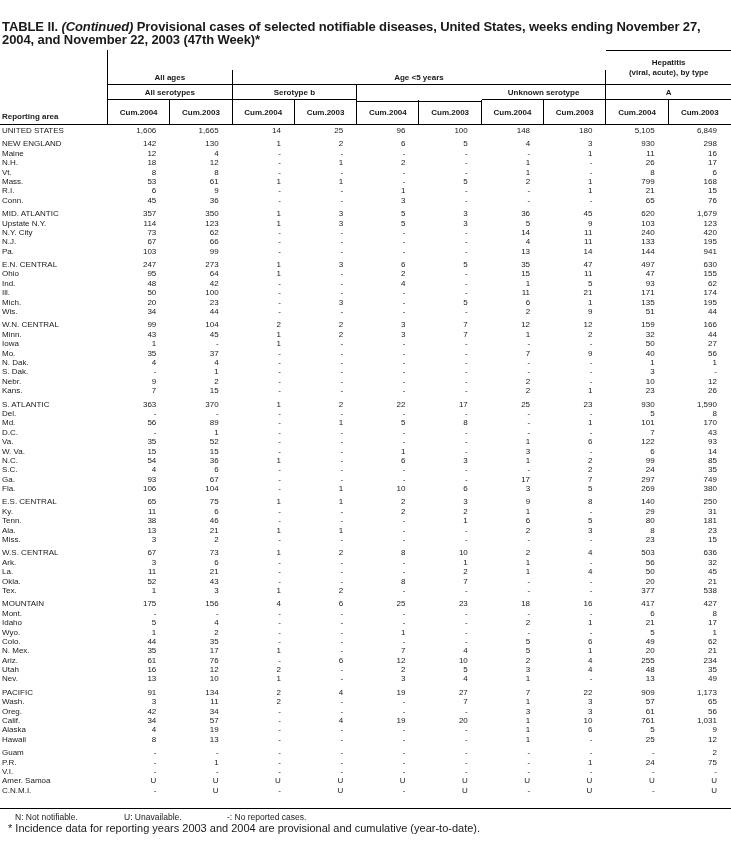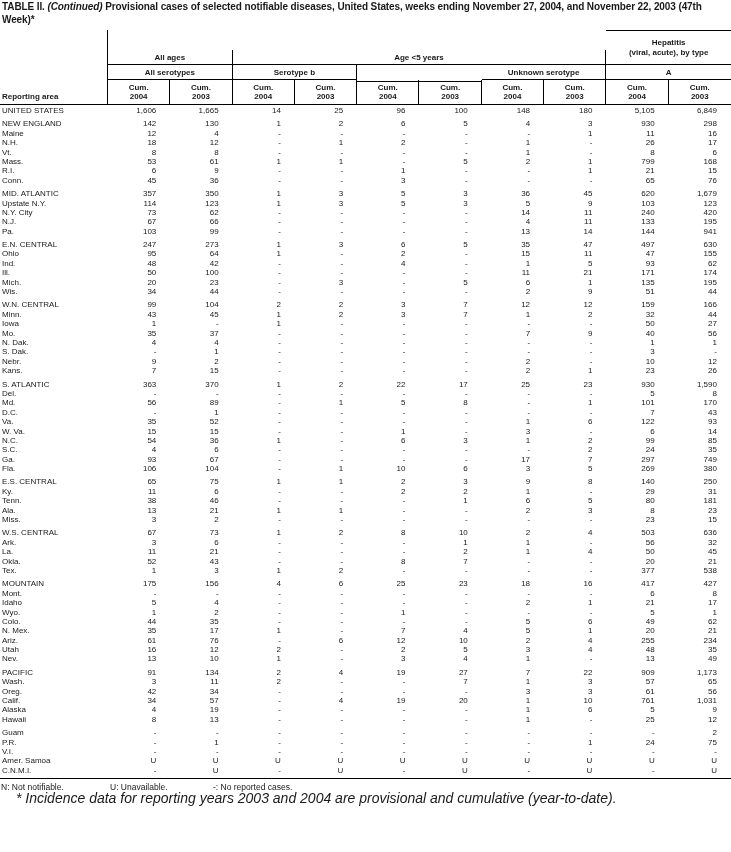--- a/index.html
+++ b/index.html
@@ -7,22 +7,22 @@
     position:relative;
     width:731px;height:852px;
     background:#ffffff;
     color:#1a1a1a;
     font-family:"Liberation Sans","DejaVu Sans",sans-serif;
     overflow:hidden;
     box-sizing:border-box;
   }
   
   .title{
-    padding:0 2px 0 2px;
-    font-size:10px;
+    padding:20px 2px 0 2px;
+    font-size:13px;
     font-weight:bold;
     line-height:13px;
     letter-spacing:-0.1px;
   }
   .title .it{font-style:italic;}
   
   .hgrid{
     margin-top:4px;
     display:grid;
     grid-template-columns:108px repeat(10,62.3px);
@@ -41,46 +41,46 @@
   .h-hi{grid-column:2/10;grid-row:1;border-top:1px solid #000;border-bottom:1px solid #000;border-right:1px solid #000;}
   .h-hi .it{font-style:italic;}
   .h-hep{grid-column:10/12;grid-row:1/3;border-top:1px solid #000;border-bottom:1px solid #000;flex-direction:column;line-height:10px;}
   .h-allages{grid-column:2/4;grid-row:2;border-right:1px solid #000;border-bottom:1px solid #000;}
   .h-age5{grid-column:4/10;grid-row:2;border-right:1px solid #000;border-bottom:1px solid #000;}
   .h-allsero{grid-column:2/4;grid-row:3;border-right:1px solid #000;border-bottom:1px solid #000;}
   .h-serob{grid-column:4/6;grid-row:3;border-right:1px solid #000;border-bottom:1px solid #000;}
   .h-nonb{grid-column:6/8;grid-row:3;border-right:1px solid #000;border-bottom:1px solid #000;margin-top:16px;}
   .h-unk{grid-column:8/10;grid-row:3;border-right:1px solid #000;border-bottom:1px solid #000;}
   .h-a{grid-column:10/12;grid-row:3;border-bottom:1px solid #000;}
-  .h-cum{grid-row:4;flex-direction:column;line-height:9px;justify-content:center;border-right:1px solid #000;}
+  .h-cum{grid-row:4;flex-direction:row;line-height:9px;justify-content:center;border-right:1px solid #000;}
   .h-cum.last{border-right:none;}
   .c2{grid-column:2}.c3{grid-column:3}.c4{grid-column:4}.c5{grid-column:5}.c6{grid-column:6}
   .c7{grid-column:7}.c8{grid-column:8}.c9{grid-column:9}.c10{grid-column:10}.c11{grid-column:11}
   
   .tbody{
     border-bottom:1px solid #000;
-    padding:1px 0 3px 0;
+    padding:1px 0 13px 0;
     font-size:8px;
   }
   .group{margin-top:4px;}
   .group:first-child{margin-top:0;}
   .trow{
     display:grid;
     grid-template-columns:108px repeat(10,62.3px);
     height:9.4px;
     line-height:9.4px;
   }
   .tcell{white-space:nowrap;box-sizing:border-box;}
   .tcell.area{text-align:left;padding-left:2px;}
   .tcell.num{text-align:right;padding-right:14px;}
   
-  .foot{font-size:8.5px;line-height:11px;padding-top:3px;padding-left:1px;}
+  .foot{font-size:8.5px;line-height:11px;padding-top:3px;padding-left:15px;}
   .foot .seg1{display:inline-block;width:109px;}
   .foot .seg2{display:inline-block;width:103px;}
-  .foot2{font-size:14px;line-height:11px;padding-left:16px;font-style:italic;}
+  .foot2{font-size:11px;line-height:11px;padding-left:8px;}
 </style>
 </head>
 <body>
 
 <div class="page">
 
   <div class="title"><span>TABLE II.</span><span class="it"> (Continued)</span><span> Provisional cases of selected notifiable diseases, United States, weeks ending November 27, 2004, and November 22, 2003 (47th Week)*</span></div>
 
   <div class="hgrid">
     <div class="hcell h-area">Reporting area</div>

